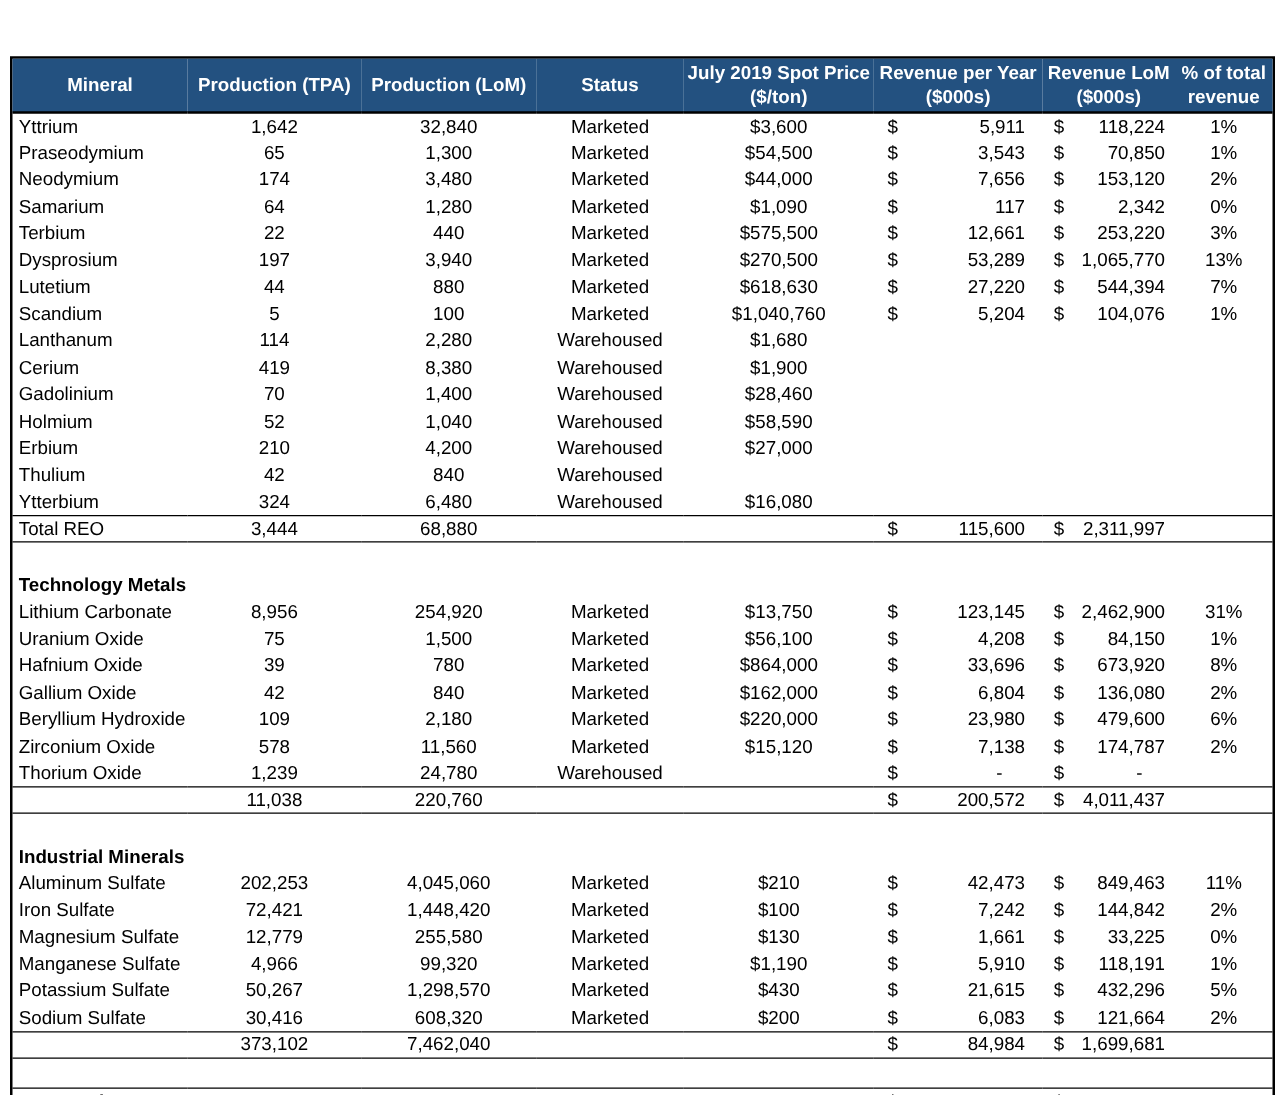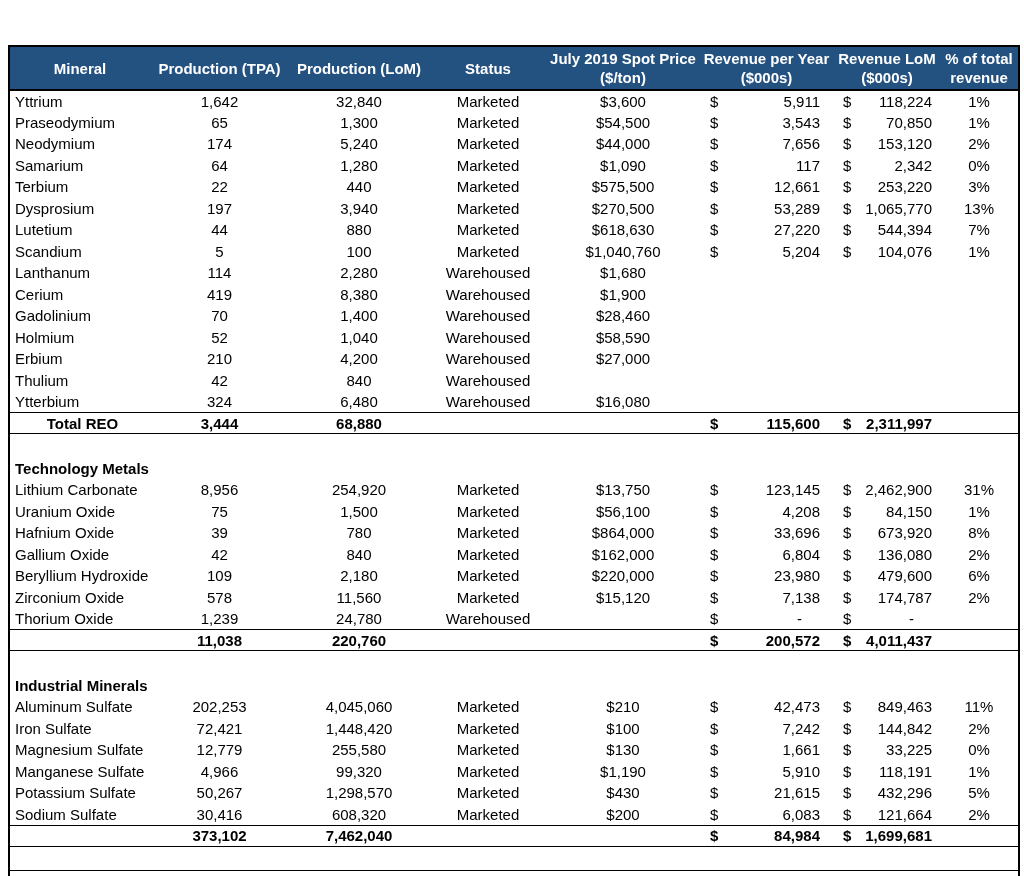--- a/index.html
+++ b/index.html
@@ -33,21 +33,21 @@
   }
   .c-mineral{text-align:left;padding-left:5px;}
   .c-center{text-align:center;}
   .acct{display:flex;justify-content:space-between;align-items:center;width:100%;box-sizing:border-box;}
   .c-ry .acct{padding-left:11px;padding-right:14px;}
   .c-rl .acct{padding-left:9px;padding-right:8px;}
   .val.dash{margin-right:18px;}
   tr.row-total td, tr.row-subtotal td{
     border-top:1.5px solid var(--line);
     border-bottom:1.5px solid var(--line);
-    font-weight:700;height:21px;text-align:center;
+    font-weight:400;height:21px;
   }
   tr.row-grand td{
     border-top:1.5px solid var(--line);
     font-weight:400;height:22px;text-align:right;
   }
   tr.row-grand td.c-mineral{font-weight:700;}
   tr.row-section td.c-mineral{font-weight:700;}
   tr.row-spacer td{height:24px;}
 </style>
 </head>
@@ -138,21 +138,21 @@
             <span class="acct">
               <span class="cur">$</span>
               <span class="val">70,850</span>
             </span>
           </td>
     <td class="c-center"><span>1%</span></td>
   </tr>
         <tr class="row-data">
     <td class="c-mineral"><span>Neodymium</span></td>
     <td class="c-center"><span>174</span></td>
-    <td class="c-center"><span>5,240</span></td>
+    <td class="c-center"><span>3,480</span></td>
     <td class="c-center"><span>Marketed</span></td>
     <td class="c-center"><span>$44,000</span></td>
     <td class="c-ry">
             <span class="acct">
               <span class="cur">$</span>
               <span class="val">7,656</span>
             </span>
           </td>
     <td class="c-rl">
             <span class="acct">

